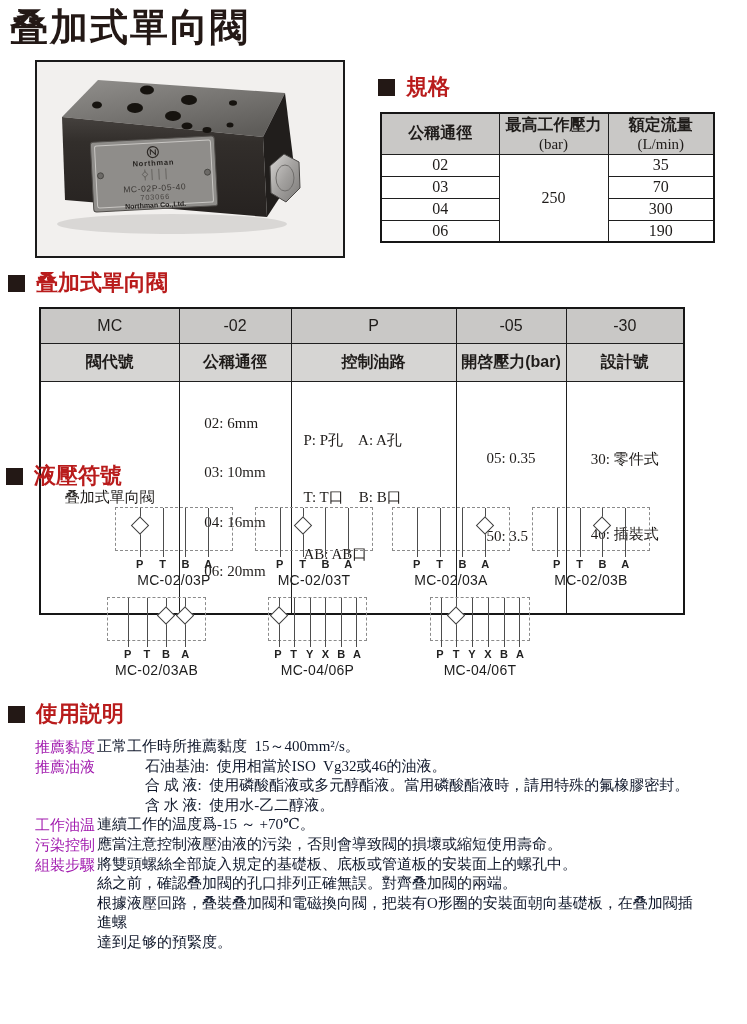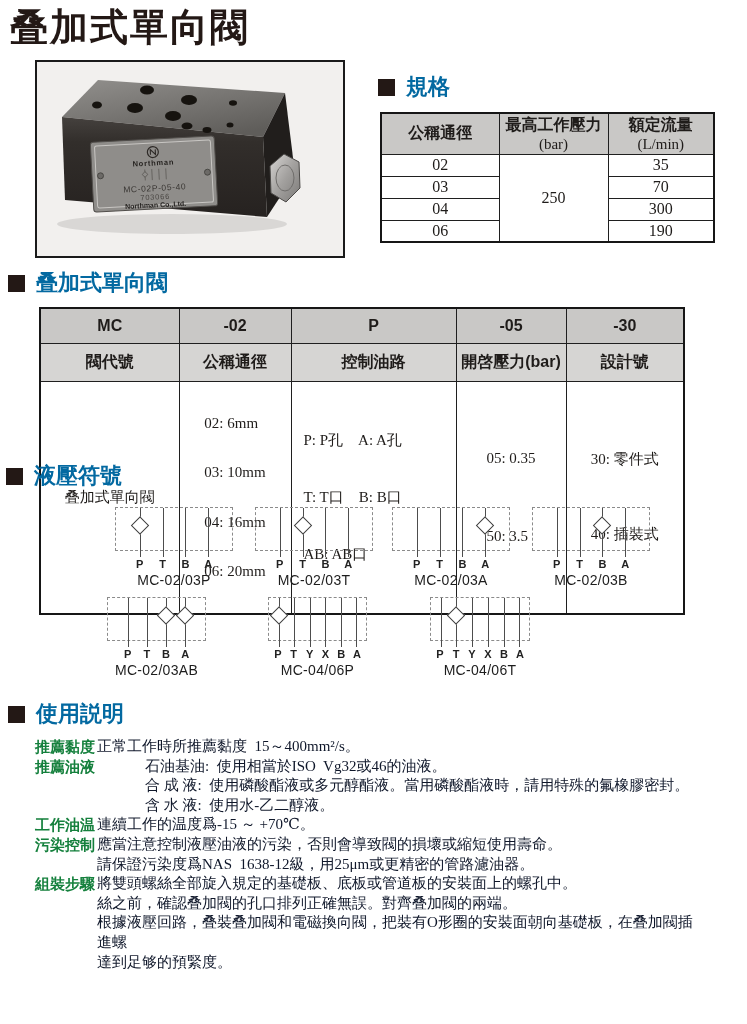--- a/index.html
+++ b/index.html
@@ -3,36 +3,36 @@
 <meta charset="utf-8">
 <style>
   html,body{margin:0;padding:0;background:#ffffff;}
   #page{position:relative;width:747px;height:1024px;background:#ffffff;overflow:hidden;
         font-family:"Liberation Serif","DejaVu Serif",serif;color:#1f1c1a;}
 
   
   .page-title{position:absolute;left:10px;top:2px;font-family:"Liberation Sans","DejaVu Sans",sans-serif;
               font-size:38px;font-weight:800;letter-spacing:2px;color:#231815;}
   .sec-head{position:absolute;display:flex;align-items:center;gap:11px;
-            font-family:"Liberation Sans","DejaVu Sans",sans-serif;font-size:22px;font-weight:700;color:#0369a1;}
+            font-family:"Liberation Sans","DejaVu Sans",sans-serif;font-size:22px;font-weight:700;color:#b91c1c;}
   .sq{width:17px;height:17px;background:#231815;flex:0 0 auto;}
 
   
   .photo-frame{position:absolute;left:35px;top:60px;width:306px;height:194px;border:2px solid #1a1a1a;background:#f2f0ee;}
 
   
   table.tbl{border-collapse:collapse;table-layout:fixed;position:absolute;background:#fff;}
   table.tbl td{border:1px solid #1f1f1f;text-align:center;vertical-align:middle;padding:0;overflow:hidden;}
   table.tbl{border:2px solid #161616;}
   .hdr{background:#c9c8c6;}
   .hdr2{background:#d6d5d3;}
   .cn-h{font-family:"Liberation Sans","DejaVu Sans",sans-serif;font-size:16px;font-weight:600;}
   .num{font-family:"Liberation Serif","DejaVu Serif",serif;font-size:16px;}
   .unit{font-family:"Liberation Serif","DejaVu Serif",serif;font-size:15px;font-weight:400;}
-  .code{font-family:"Liberation Sans","DejaVu Sans",sans-serif;font-size:16px;font-weight:700;}
+  .code{font-family:"Liberation Sans","DejaVu Sans",sans-serif;font-size:16px;font-weight:400;}
   .body-cell{font-size:15px;}
   .lines-left{display:inline-block;text-align:left;white-space:pre;line-height:16.5px;font-size:15px;}
   .lines-left2{display:inline-block;text-align:left;white-space:pre;line-height:19px;font-size:15px;}
   .lines-left3{display:inline-block;text-align:left;white-space:pre;line-height:26px;font-size:15px;}
   .lines-left4{display:inline-block;text-align:left;white-space:pre;line-height:25px;font-size:15px;}
 
   
   .sym{position:absolute;}
   .sym-box{position:relative;height:42px;border:1px dashed #8b8b8b;}
   .sym-line{position:absolute;top:0;width:1px;height:49px;background:#4d4d4d;}
@@ -41,21 +41,21 @@
   .sym-port-label{position:absolute;top:51px;transform:translateX(-50%);
                   font-family:"Liberation Sans","DejaVu Sans",sans-serif;font-size:11px;font-weight:600;color:#222;}
   .sym-model{position:absolute;top:65px;left:-15px;right:-15px;text-align:center;
              font-family:"Liberation Sans","DejaVu Sans",sans-serif;font-size:14px;font-weight:500;
              letter-spacing:0.3px;color:#1d1d1d;}
 
   
   .usage{position:absolute;left:35px;top:737px;width:668px;}
   .u-item{position:relative;}
   .u-label{position:absolute;left:0;top:0;font-family:"Liberation Sans","DejaVu Sans",sans-serif;
-           font-size:15px;font-weight:700;color:#15803d;line-height:19.6px;}
+           font-size:15px;font-weight:400;color:#a21caf;line-height:19.6px;}
   .u-lines{margin-left:62px;}
   .u-line{font-size:15px;line-height:19.6px;white-space:pre-wrap;color:#0f172a;}
   .u-line.indent{margin-left:48px;}
 </style>
 </head>
 <body>
 
 <div id="page">
 
   <div class="page-title">叠加式單向閥</div>
@@ -364,21 +364,20 @@
     <div class="u-item">
       <span class="u-label">工作油温</span>
       <div class="u-lines">
         <div class="u-line">連續工作的温度爲-15 ～ +70℃。</div>
       </div>
     </div>
     <div class="u-item">
       <span class="u-label">污染控制</span>
       <div class="u-lines">
         <div class="u-line">應當注意控制液壓油液的污染，否則會導致閥的損壞或縮短使用壽命。</div>
-        <div class="u-line">請保證污染度爲NAS  1638-12級，用25μm或更精密的管路濾油器。</div>
       </div>
     </div>
     <div class="u-item">
       <span class="u-label">組裝步驟</span>
       <div class="u-lines">
         <div class="u-line">將雙頭螺絲全部旋入規定的基礎板、底板或管道板的安裝面上的螺孔中。</div>
         <div class="u-line">絲之前，確認叠加閥的孔口排列正確無誤。對齊叠加閥的兩端。</div>
         <div class="u-line">根據液壓回路，叠裝叠加閥和電磁換向閥，把裝有O形圈的安裝面朝向基礎板，在叠加閥插進螺</div>
         <div class="u-line">達到足够的預緊度。</div>
       </div>

